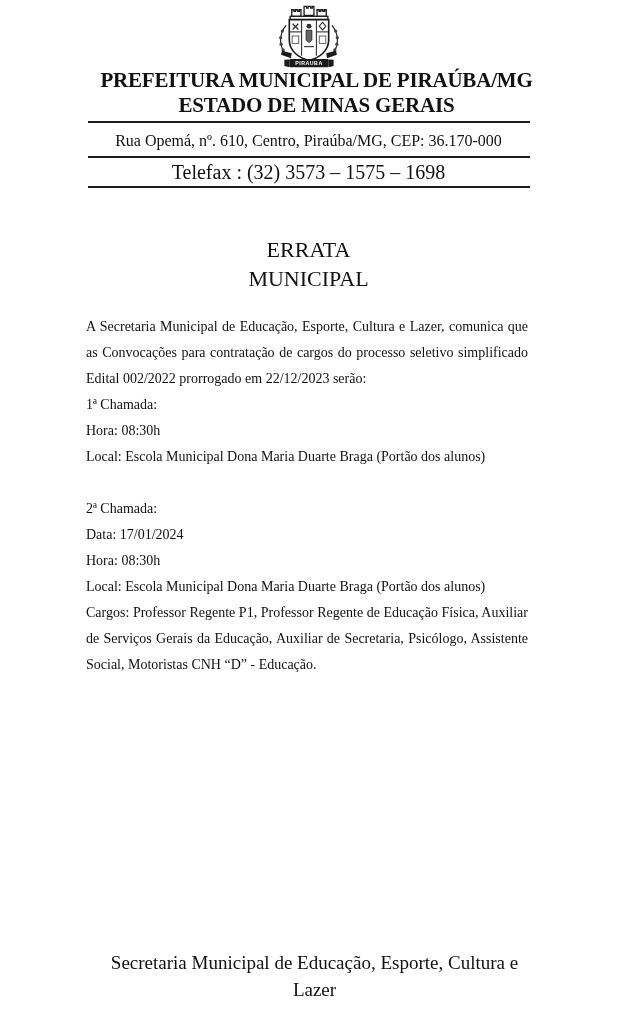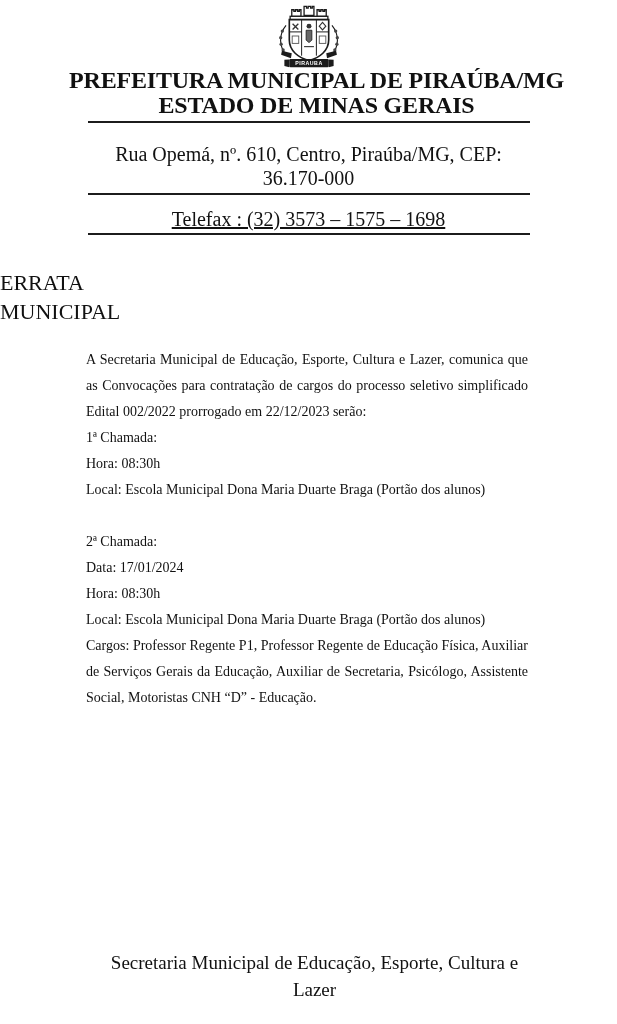--- a/index.html
+++ b/index.html
@@ -25,52 +25,52 @@
     padding-top: 4px;
   }
   .crest {
     display: block;
     margin: 0 auto;
     width: 86px;
     height: 64px;
   }
   .lh-title {
     font-weight: bold;
-    font-size: 24px;
+    font-size: 21px;
     line-height: 25px;
     letter-spacing: -0.2px;
     white-space: nowrap;
     padding-left: 16px;
   }
   .lh-block {
     width: 442px;
     margin: 0 auto;
   }
   .rule {
     border: 0;
     border-top: 2px solid #1c1c1c;
     margin: 3px 0 0 0;
     height: 0;
   }
   .lh-address {
-    font-size: 20px;
+    font-size: 16px;
     line-height: 24px;
-    margin: 19px auto 2px;
+    margin: 6px auto 2px;
     width: 430px;
   }
   .lh-telefax {
     font-size: 20px;
     line-height: 21px;
-    margin: 14px 0 2px;
-    text-decoration: underline;
+    margin: 4px 0 2px;
   }
 
   
   .doc-title {
-    margin-top: 33px;
+    margin-top: 47px;
+    text-align: center;
     font-size: 22px;
     line-height: 29px;
   }
 
   
   .doc-body {
     margin: 21px 89px 0 86px;
     font-size: 14px;
     line-height: 26px;
     text-align: justify;

